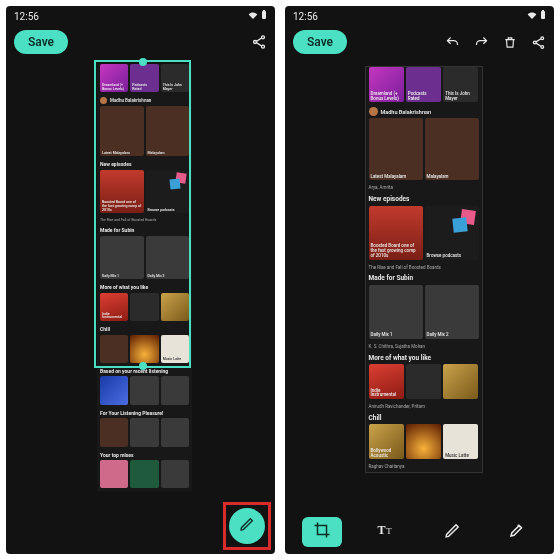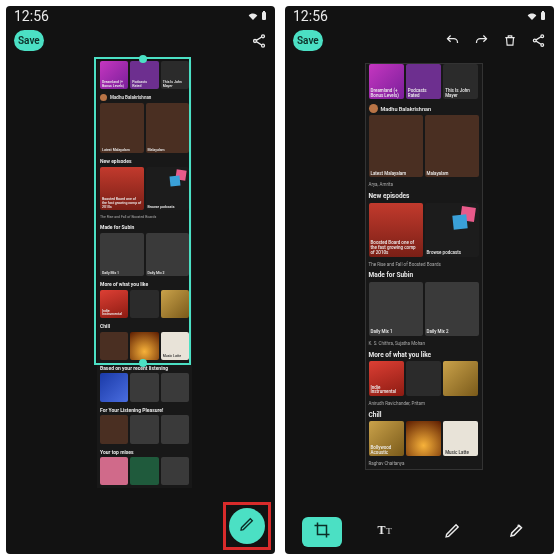--- a/index.html
+++ b/index.html
@@ -12,30 +12,30 @@
   .phone {
     flex: 1 1 0;
     background: #121212;
     border-radius: 4px;
     display: flex; flex-direction: column;
     position: relative;
     overflow: hidden;
   }
   .status-bar {
     display: flex; align-items: center; justify-content: space-between;
-    height: 20px; padding: 0 8px; color: #eaeaea; font-size: 14px;
+    height: 20px; padding: 0 8px; color: #eaeaea; font-size: 10px;
   }
   .status-right { display: flex; align-items: center; gap: 3px; }
   .top-row {
     display: flex; align-items: center; justify-content: space-between;
     padding: 4px 8px 2px 8px;
   }
   .save-btn {
     background: #4be0c4; color: #083; font-weight: 600;
-    font-size: 10px; padding: 5px 4px; border-radius: 14px;
+    font-size: 12px; padding: 5px 14px; border-radius: 14px;
     color: #0c2e27;
   }
   .icon-row { display: flex; align-items: center; gap: 14px; color: #e9e9e9; }
   .icon svg { display: block; }
   .canvas {
     flex: 1 1 auto; position: relative; overflow: hidden;
     display: flex; justify-content: center; align-items: flex-start;
     padding: 6px 0 0 8px;
   }
   

